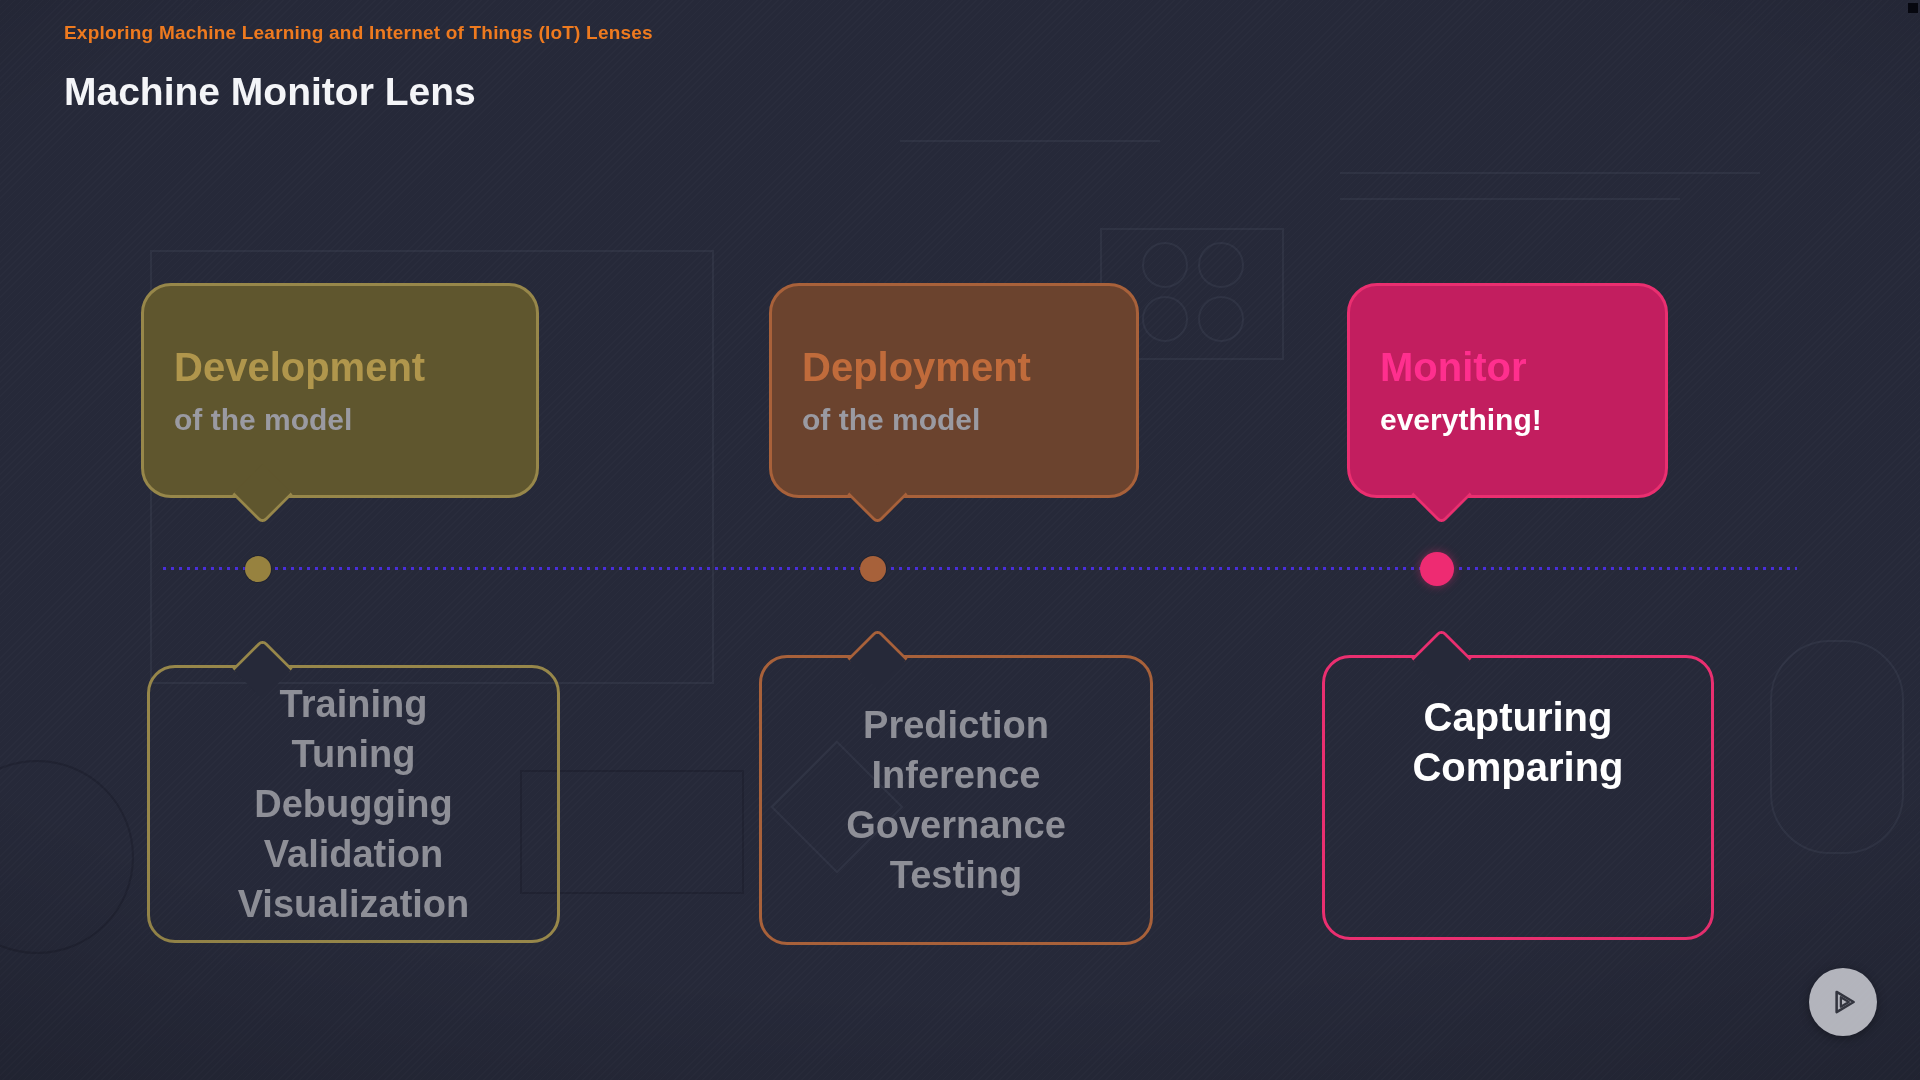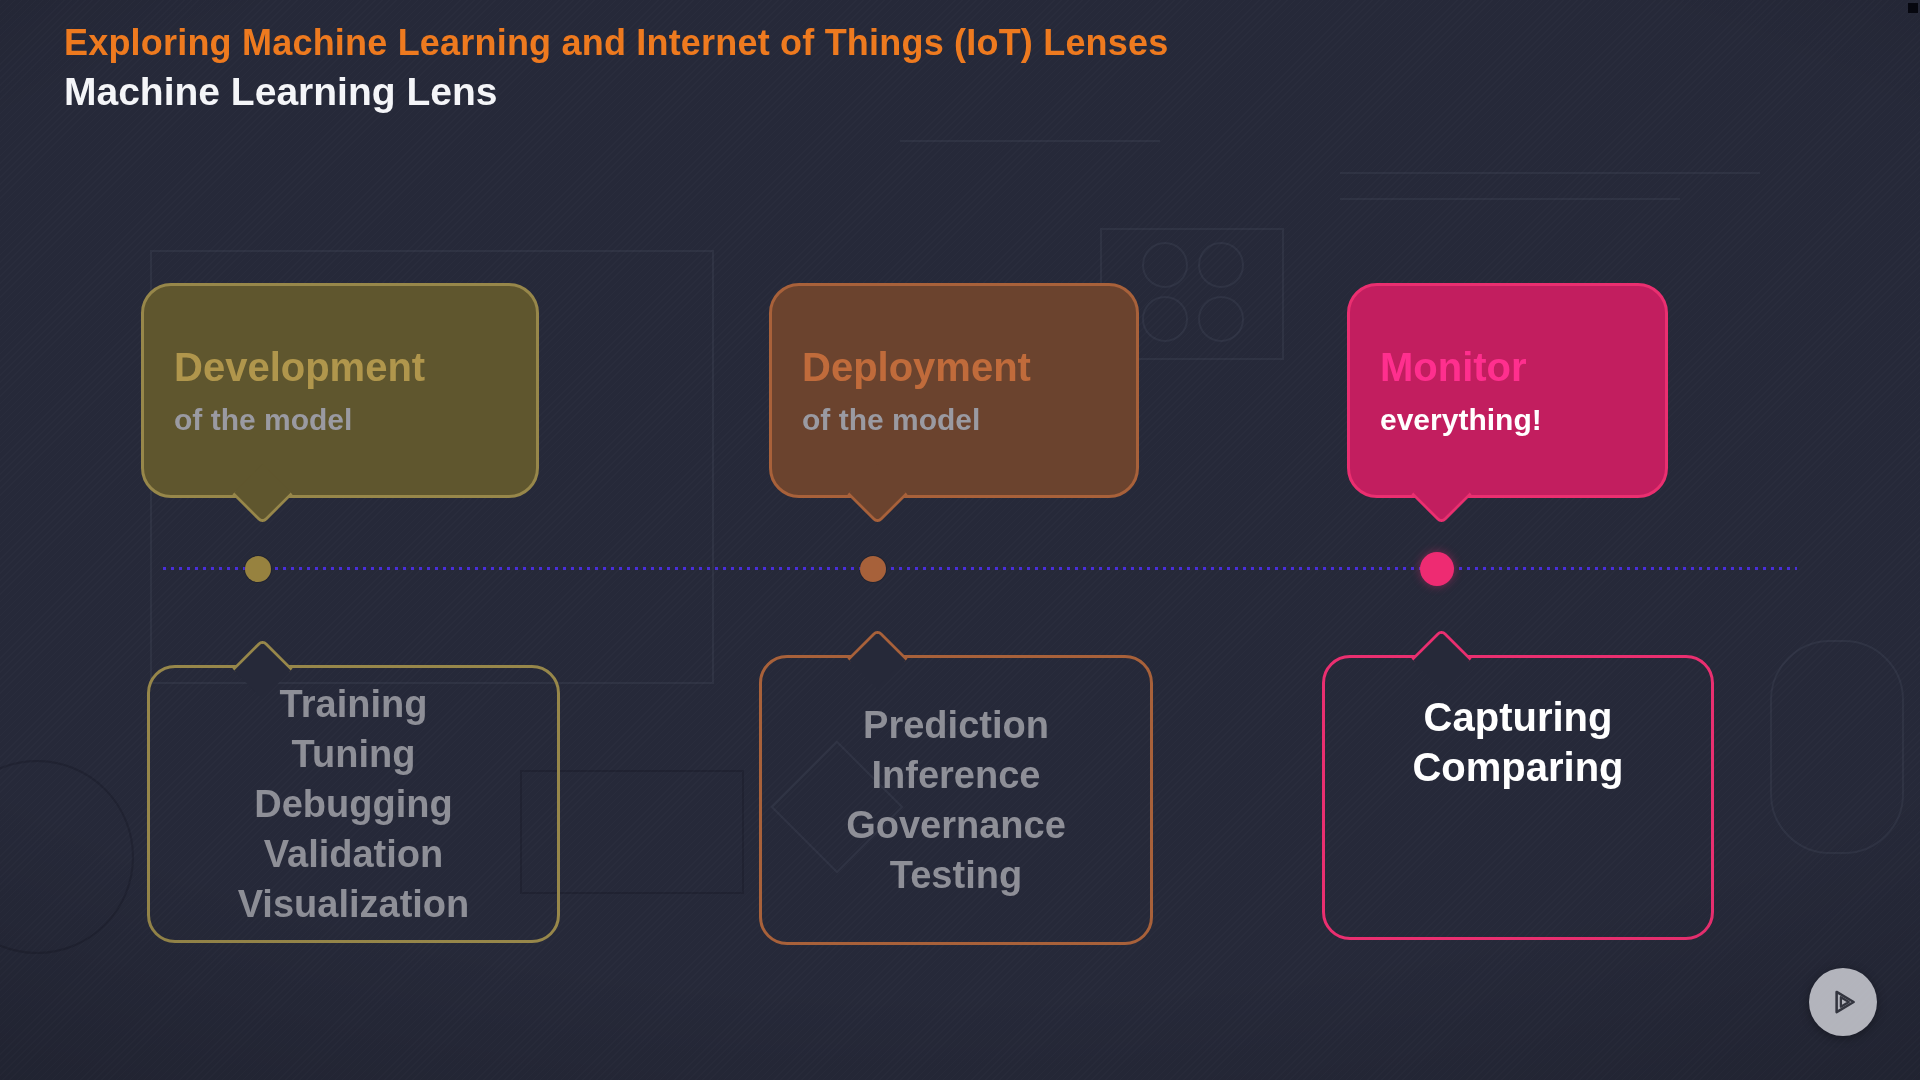--- a/index.html
+++ b/index.html
@@ -17,21 +17,21 @@
   }
   
   .sketch { position:absolute; border:2px solid rgba(168,178,216,0.07); pointer-events:none; }
   .sketch.dark { border-color:rgba(8,10,22,0.20); }
   .sketch.circle { border-radius:50%; }
   .sketch.line { border:none; border-top:2px solid rgba(168,178,216,0.07); }
   .sketch.diamond { transform:rotate(45deg); }
 
   .kicker {
     position:absolute; left:64px; top:22px; z-index:6;
-    font-size:36px; font-weight:800; color:#ee7a1f; letter-spacing:0.2px;
+    font-size:19px; font-weight:800; color:#ee7a1f; letter-spacing:0.2px;
   }
   .page-title {
     position:absolute; left:64px; top:70px; z-index:6;
     font-size:39px; font-weight:800; color:#f4f5f8;
   }
 
   .timeline-line {
     position:absolute; left:163px; top:567px; width:1634px; height:3px; z-index:3;
     background-image:repeating-linear-gradient(to right, #4b2ee2 0 3px, transparent 3px 8px);
     opacity:0.95;
@@ -125,21 +125,21 @@
   <div class="sketch circle" style="left:1198px; top:296px; width:42px; height:42px;"></div>
   <div class="sketch line" style="left:1340px; top:172px; width:420px;"></div>
   <div class="sketch line" style="left:1340px; top:198px; width:340px;"></div>
   <div class="sketch line" style="left:900px; top:140px; width:260px;"></div>
   <div class="sketch diamond" style="left:790px; top:760px; width:90px; height:90px;"></div>
   <div class="sketch dark circle" style="left:-60px; top:760px; width:190px; height:190px;"></div>
   <div class="sketch circle" style="left:1770px; top:640px; width:130px; height:210px; border-radius:60px;"></div>
   <div class="sketch dark" style="left:520px; top:770px; width:220px; height:120px;"></div>
 
   <div class="kicker">Exploring Machine Learning and Internet of Things (IoT) Lenses</div>
-  <div class="page-title">Machine Learning Lens</div>
+  <div class="page-title">Machine Monitor Lens</div>
 
   <div class="timeline-line"></div>
 
   <div class="milestone m-dev">
     <div class="bubble-top">
       <span class="bubble-name">Development</span>
       <span class="bubble-sub">of the model</span>
       <span class="tail-down"></span>
     </div>
     <div class="dot"></div>

